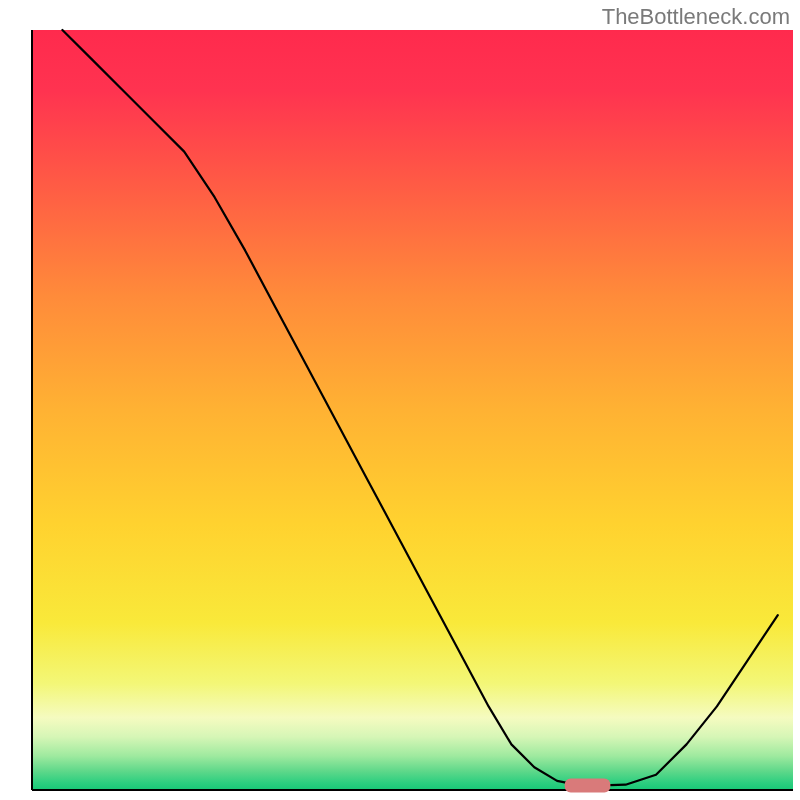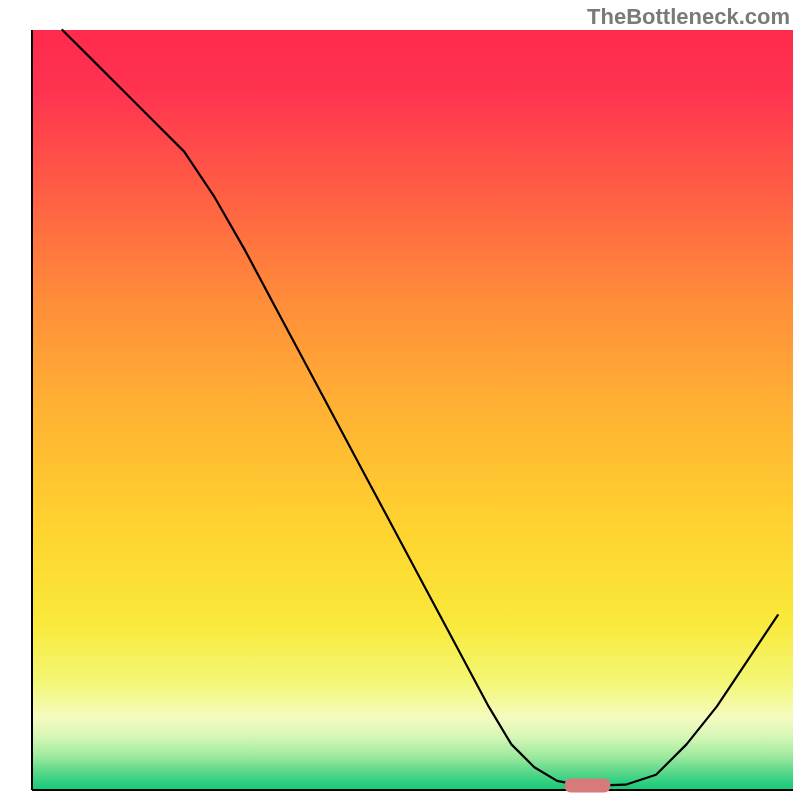--- a/index.html
+++ b/index.html
@@ -9,21 +9,21 @@
     height: 800px;
     position: relative;
     font-family: Arial, Helvetica, sans-serif;
     background: #ffffff;
   }
   .watermark {
     position: absolute;
     top: 4px;
     right: 10px;
     font-size: 22px;
-    font-weight: bold;
+    font-weight: normal;
     color: #7a7a7a;
     z-index: 10;
   }
   svg {
     display: block;
   }
 </style>
 </head>
 <body>
 

